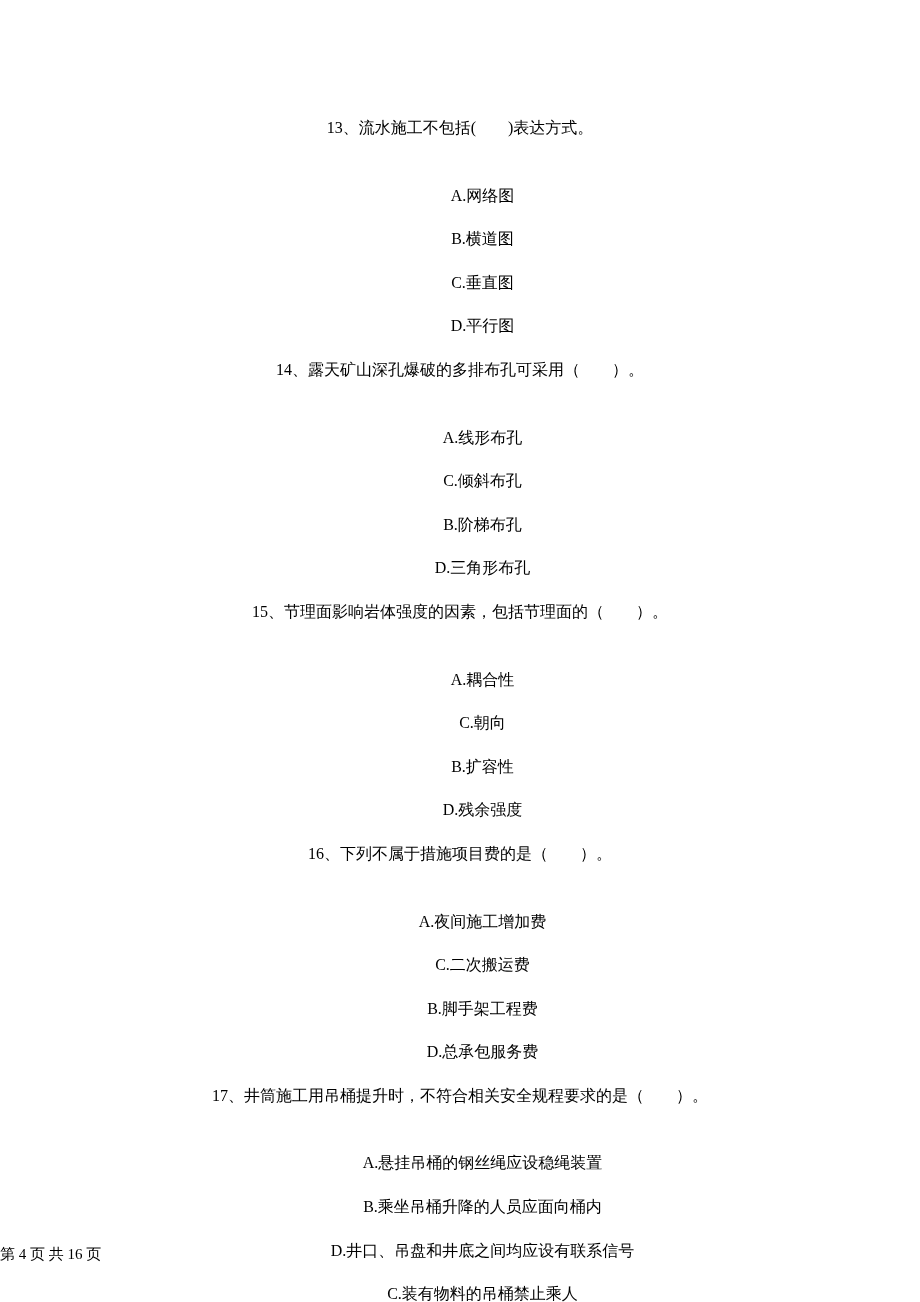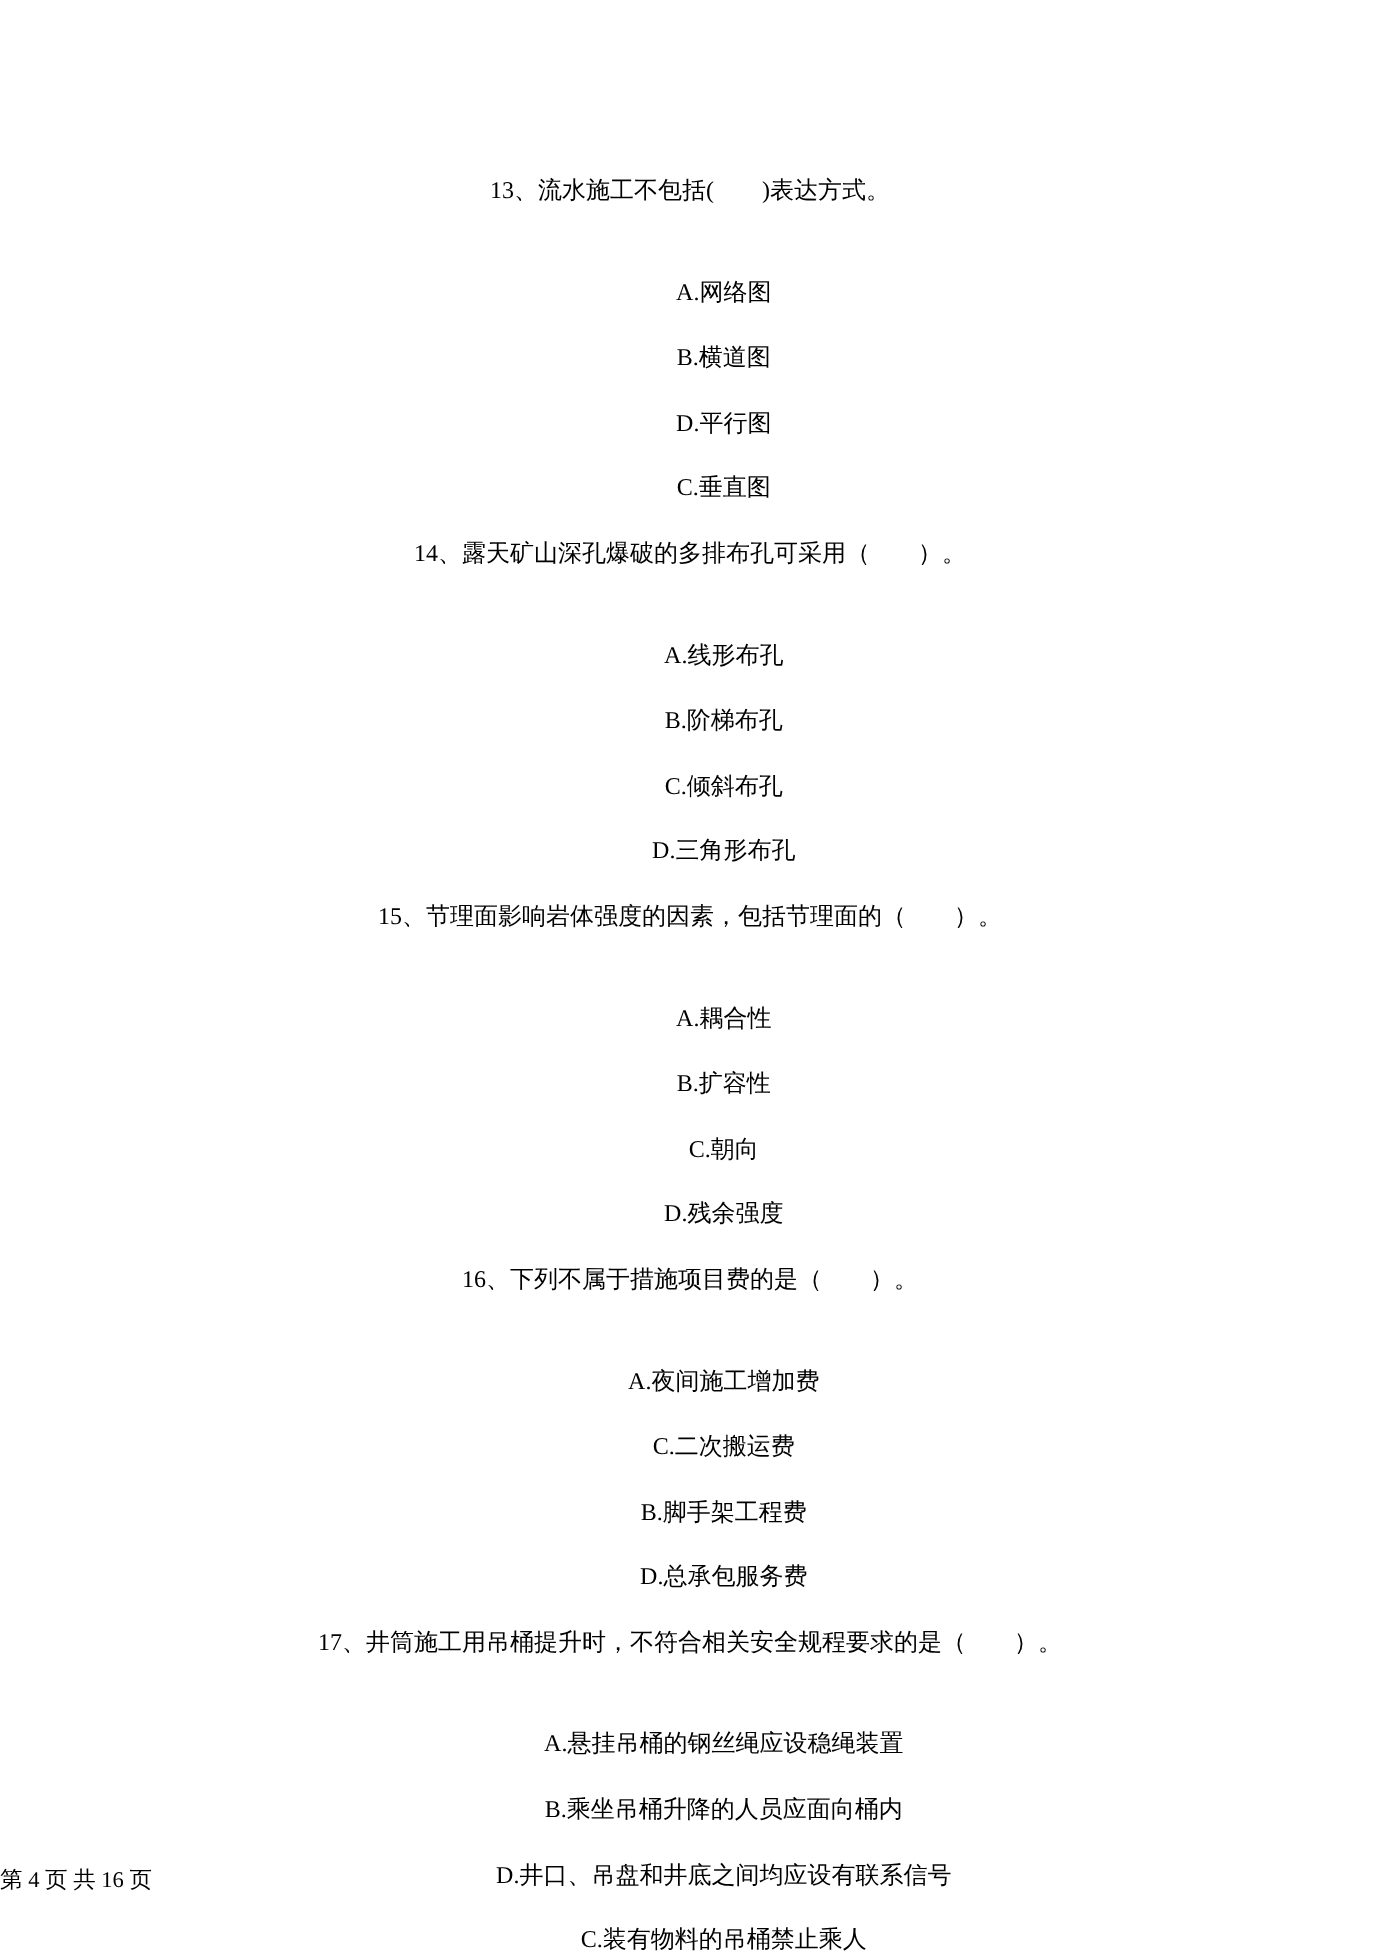--- a/index.html
+++ b/index.html
@@ -47,45 +47,45 @@
 
 <div class="page">
 
   <div class="question">
     <div class="question-text">
       <span>13、</span><span>流水施工不包括(　　)表达方式。</span>
     </div>
     <div class="options">
       <div class="option">A.网络图</div>
       <div class="option">B.横道图</div>
+      <div class="option">C.垂直图</div>
       <div class="option">D.平行图</div>
-      <div class="option">C.垂直图</div>
     </div>
   </div>
 
   <div class="question">
     <div class="question-text">
       <span>14、</span><span>露天矿山深孔爆破的多排布孔可采用（　　）。</span>
     </div>
     <div class="options">
       <div class="option">A.线形布孔</div>
+      <div class="option">C.倾斜布孔</div>
       <div class="option">B.阶梯布孔</div>
-      <div class="option">C.倾斜布孔</div>
       <div class="option">D.三角形布孔</div>
     </div>
   </div>
 
   <div class="question">
     <div class="question-text">
       <span>15、</span><span>节理面影响岩体强度的因素，包括节理面的（　　）。</span>
     </div>
     <div class="options">
       <div class="option">A.耦合性</div>
+      <div class="option">C.朝向</div>
       <div class="option">B.扩容性</div>
-      <div class="option">C.朝向</div>
       <div class="option">D.残余强度</div>
     </div>
   </div>
 
   <div class="question">
     <div class="question-text">
       <span>16、</span><span>下列不属于措施项目费的是（　　）。</span>
     </div>
     <div class="options">
       <div class="option">A.夜间施工增加费</div>

